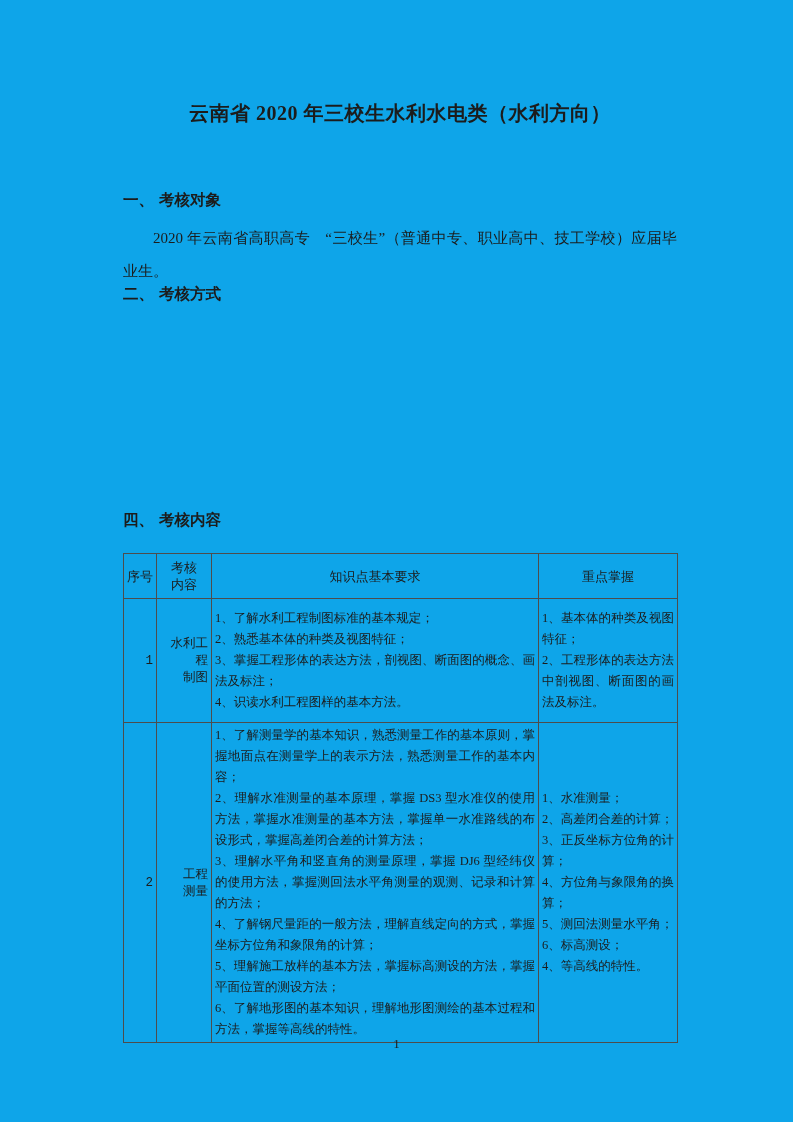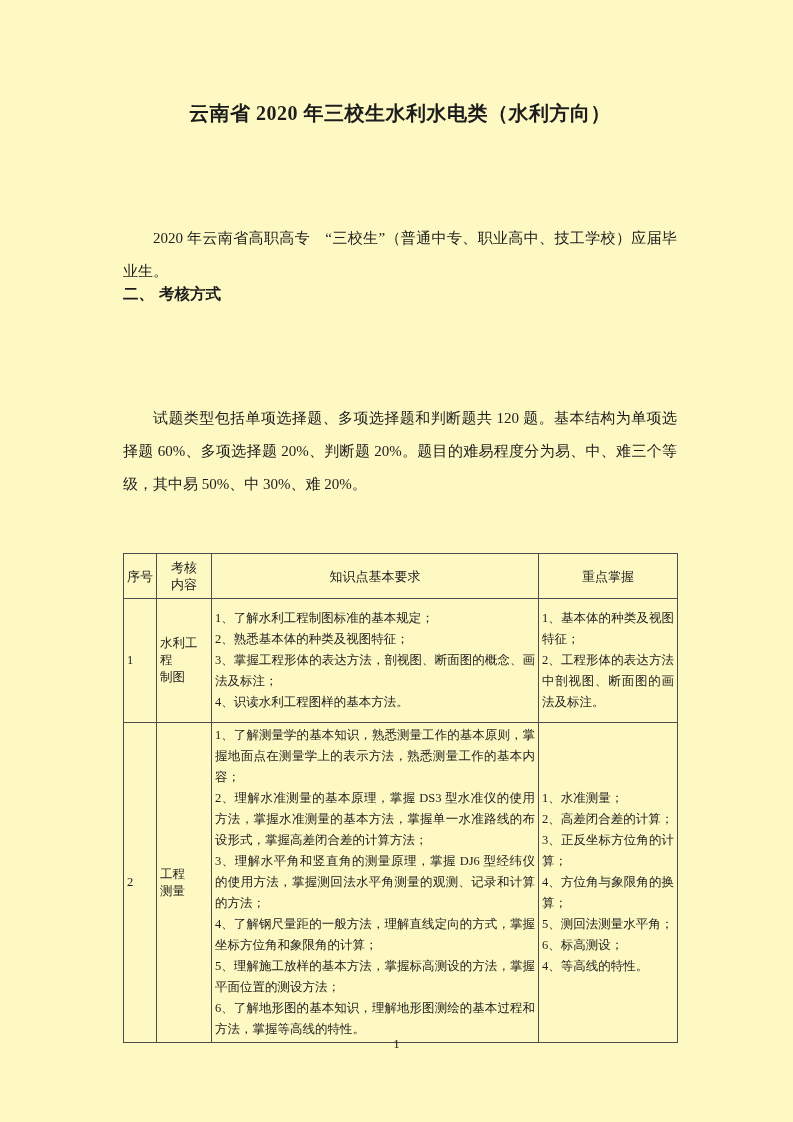--- a/index.html
+++ b/index.html
@@ -1,17 +1,17 @@
 <!DOCTYPE html>
 <html><head>
 <meta charset="utf-8">
 <style>
   html,body { margin:0; padding:0; background:#ffffff; }
   .page {
-    position:relative; width:793px; height:1122px; background:#fef9c3;
+    position:relative; width:793px; height:1122px; background:#0ea5e9;
     font-family:"Liberation Serif","DejaVu Serif",serif; color:#1c1c1c;
     overflow:hidden;
   }
   .abs { position:absolute; left:123px; width:554px; }
   .title { text-align:center; font-size:20px; font-weight:bold; letter-spacing:0.5px; }
   .sec-head { font-size:15.5px; font-weight:bold; }
   .sec-head .sec-t { margin-left:5px; }
   .para {
     margin:0; font-size:15px; line-height:33px; text-align:justify;
     text-indent:2em;
@@ -21,40 +21,41 @@
     border-collapse:collapse; table-layout:fixed;
     font-size:12.5px;
     border-radius:32px;
   }
   .tbl th, .tbl td {
     border:1px solid #4d4d4d; vertical-align:middle;
     font-weight:normal; padding:2px 3px;
   }
   .tbl thead tr { height:45px; }
   .tbl th { font-size:13px; text-align:center; line-height:17px; }
-  .cc { text-align:left; }
+  .cc { text-align:right;font-family:Liberation Mono, monospace; }
   .pre { white-space:pre-line; }
   .req { padding:4px 5px 4px 4px; }
   .kp  { padding:4px 3px; }
   .item { text-align:justify; line-height:21px; }
   .page-no { position:absolute; left:0; top:1036px; width:793px; text-align:center; font-size:13px; }
 </style>
 </head>
 <body>
 
 <div class="page">
 
   <div class="abs title" style="top:100px">云南省 2020 年三校生水利水电类（水利方向）</div>
 
+  <div class="abs sec-head" style="top:190px"><span>一、</span><span class="sec-t">考核对象</span></div>
   <p class="abs para" style="top:222px">2020 年云南省高职高专　“三校生”（普通中专、职业高中、技工学校）应届毕业生。</p>
 
   <div class="abs sec-head" style="top:284px"><span>二、</span><span class="sec-t">考核方式</span></div>
 
-  <p class="abs para" style="top:402px">试题类型包括单项选择题、多项选择题和判断题共 120 题。基本结构为单项选择题 60%、多项选择题 20%、判断题 20%。题目的难易程度分为易、中、难三个等级，其中易 50%、中 30%、难 20%。</p>
 
+  <div class="abs sec-head" style="top:510px"><span>四、</span><span class="sec-t">考核内容</span></div>
 
   <table class="tbl">
     <colgroup>
       <col style="width:33px">
         <col style="width:55px">
         <col style="width:327px">
         <col style="width:139px">
     </colgroup>
     <thead>
       <tr>

